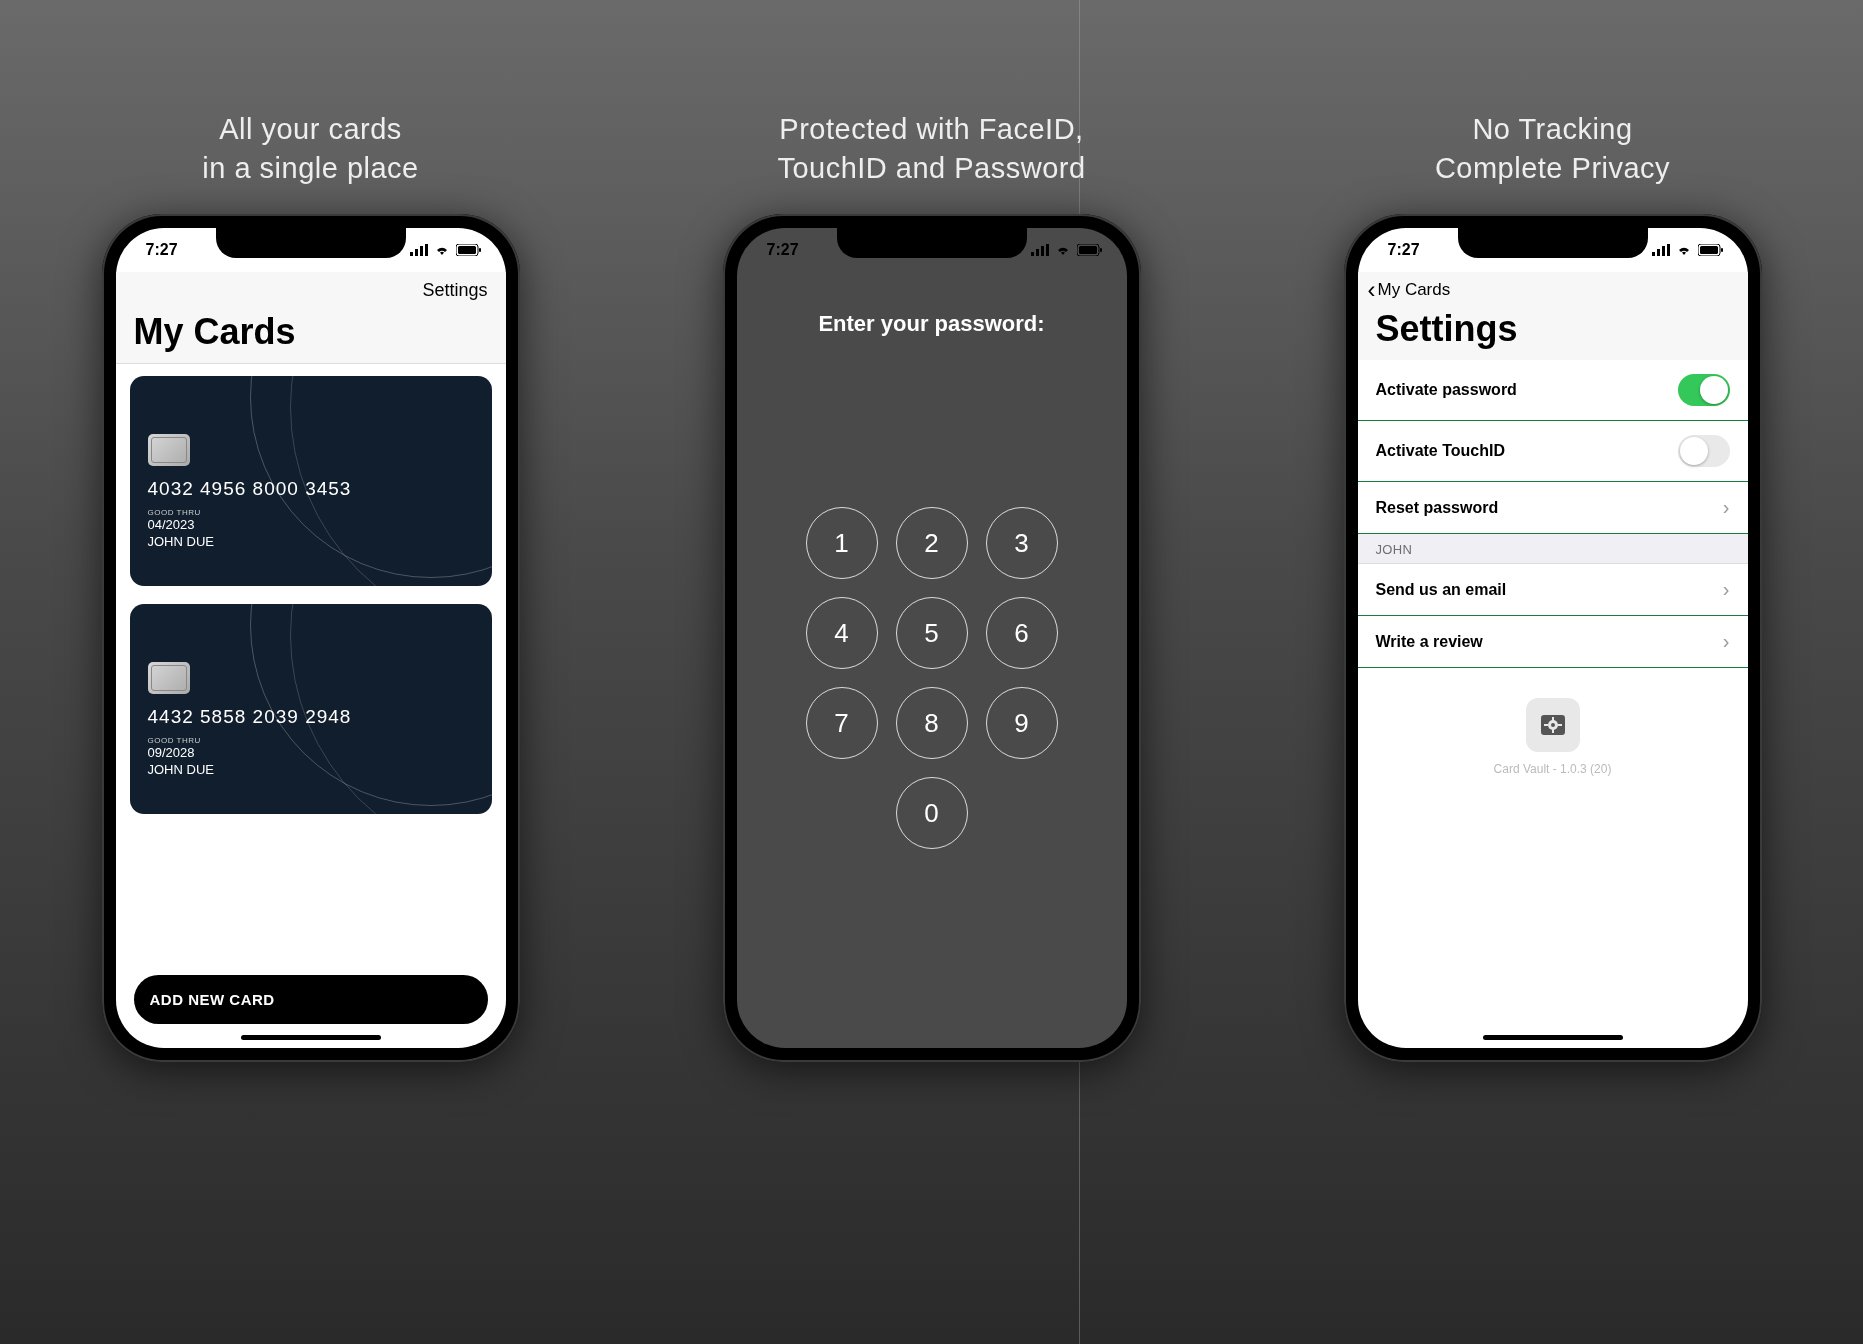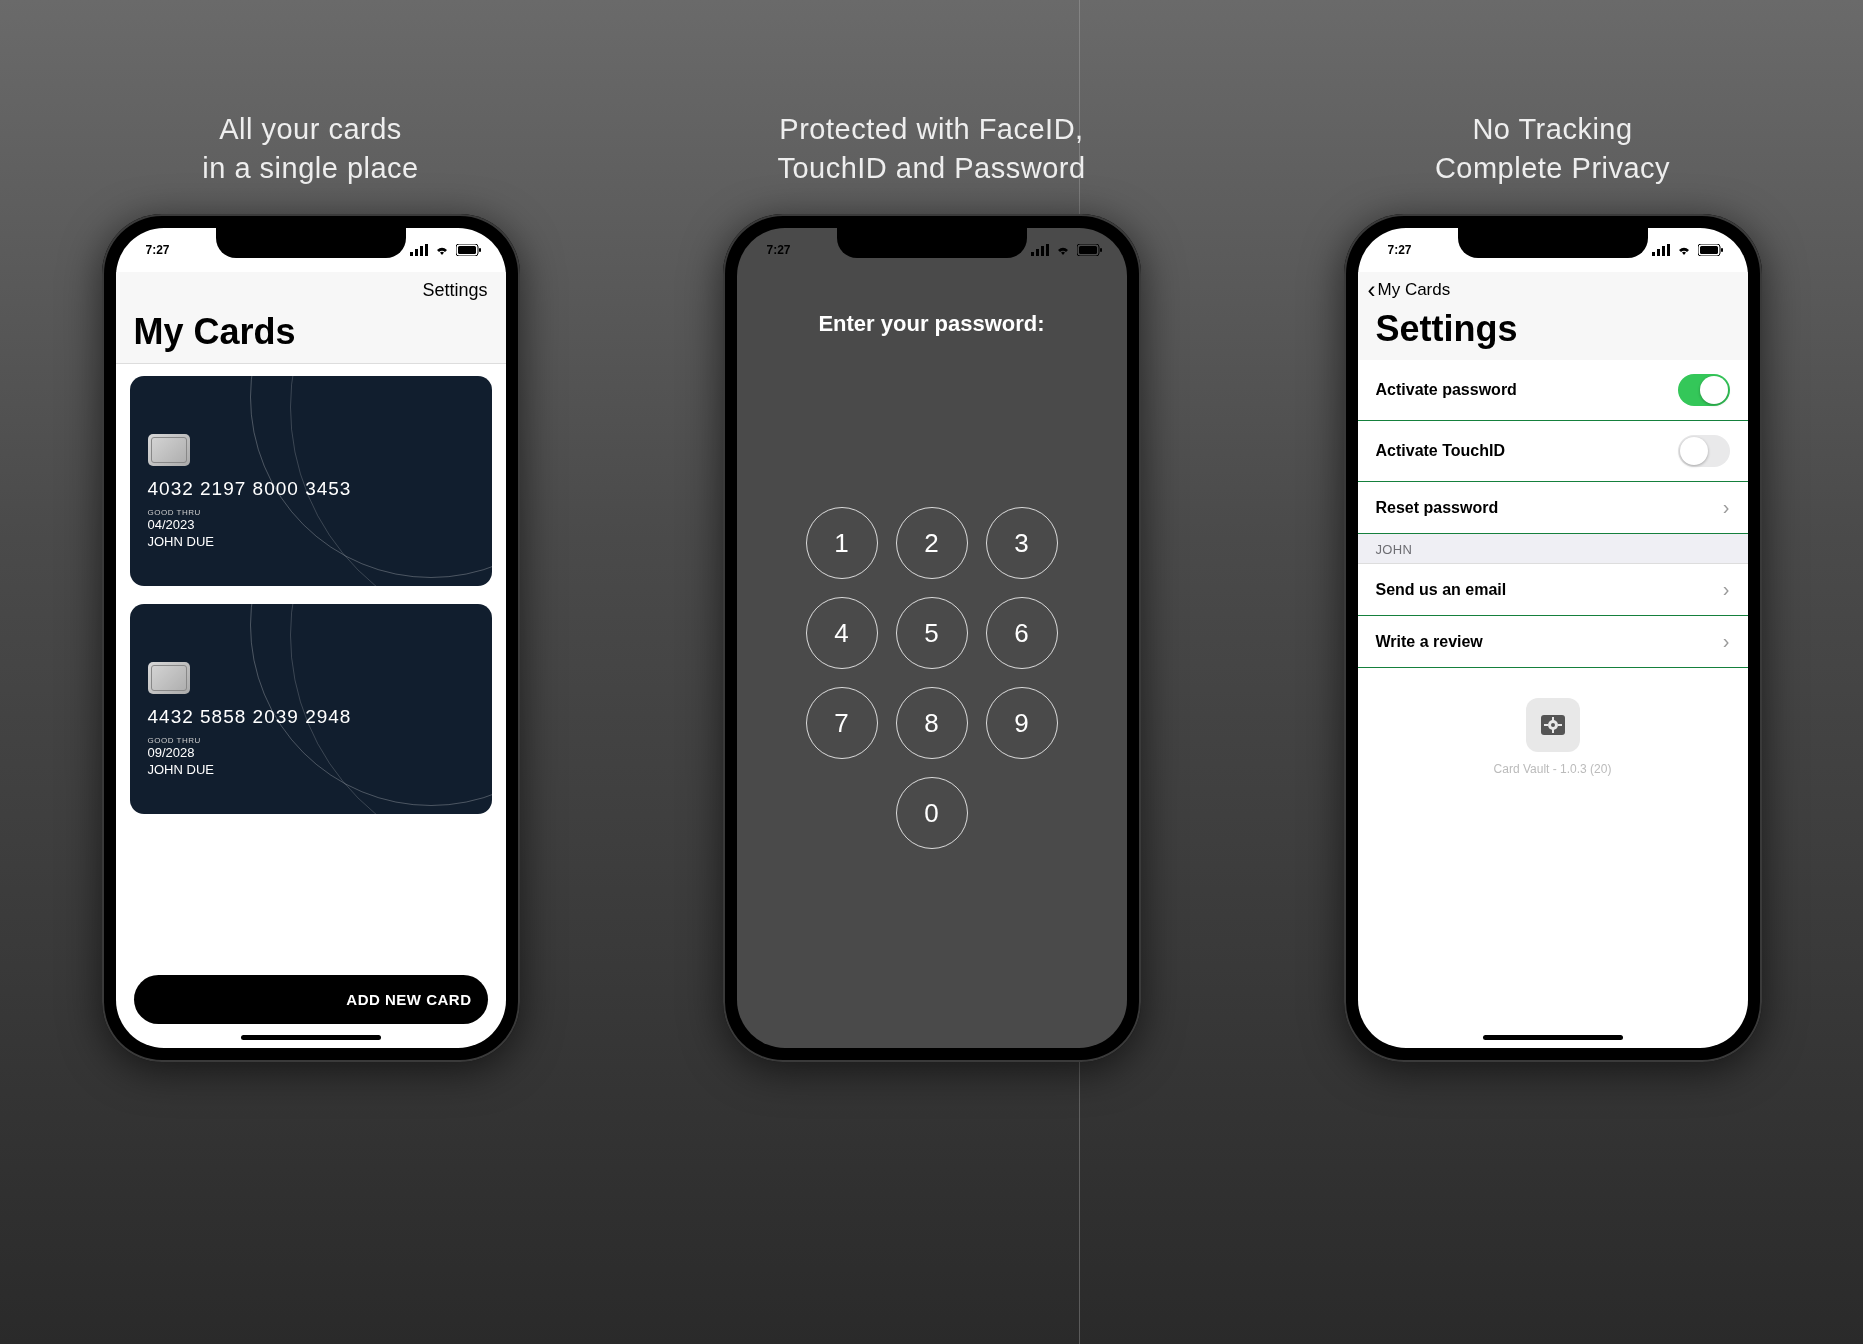--- a/index.html
+++ b/index.html
@@ -71,21 +71,21 @@
     background: #000;
     border-radius: 3px;
     z-index: 10;
   }
   .status-bar {
     height: 44px;
     display: flex;
     justify-content: space-between;
     align-items: center;
     padding: 0 24px 0 30px;
-    font-size: 12px;
+    font-size: 16px;
     font-weight: 600;
     color: #000;
   }
   .screen.dark .status-bar { color: #000; }
   .status-right { display: flex; gap: 6px; align-items: center; }
   .signal, .wifi, .battery { display: inline-block; }
   .signal svg, .wifi svg, .battery svg { display: block; }
 
   
   .nav-bar {
@@ -151,21 +151,21 @@
     border-radius:3px;
   }
   .card-num { font-size: 19px; letter-spacing: 1px; font-weight: 500; }
   .good-thru-label { font-size: 8px; margin-top: 8px; color: #ccc; letter-spacing: 0.5px;}
   .card-exp { font-size: 13px; }
   .card-name { font-size: 13px; margin-top: 2px; }
   .add-btn {
     position: absolute;
     bottom: 24px; left: 18px; right: 18px;
     background: #000; color: #fff;
-    text-align: right;
+    text-align: left;
     padding: 16px;
     border-radius: 28px;
     font-weight: 700;
     font-size: 15px;
     letter-spacing: 0.5px;
   }
 
   
   .pw-title {
     color: #fff;
@@ -300,21 +300,21 @@
             </span>
         </span>
       </div>
       <div class="nav-bar">
         <span>Settings</span>
       </div>
       <div class="title-bar">My Cards</div>
       <div class="cards-area">
         <div class="card">
           <div class="chip"></div>
-          <div class="card-num">4032 2197 8000 3453</div>
+          <div class="card-num">4032 4956 8000 3453</div>
           <div class="good-thru-label">GOOD THRU</div>
           <div class="card-exp">04/2023</div>
           <div class="card-name">JOHN DUE</div>
         </div>
         <div class="card">
           <div class="chip"></div>
           <div class="card-num">4432 5858 2039 2948</div>
           <div class="good-thru-label">GOOD THRU</div>
           <div class="card-exp">09/2028</div>
           <div class="card-name">JOHN DUE</div>

